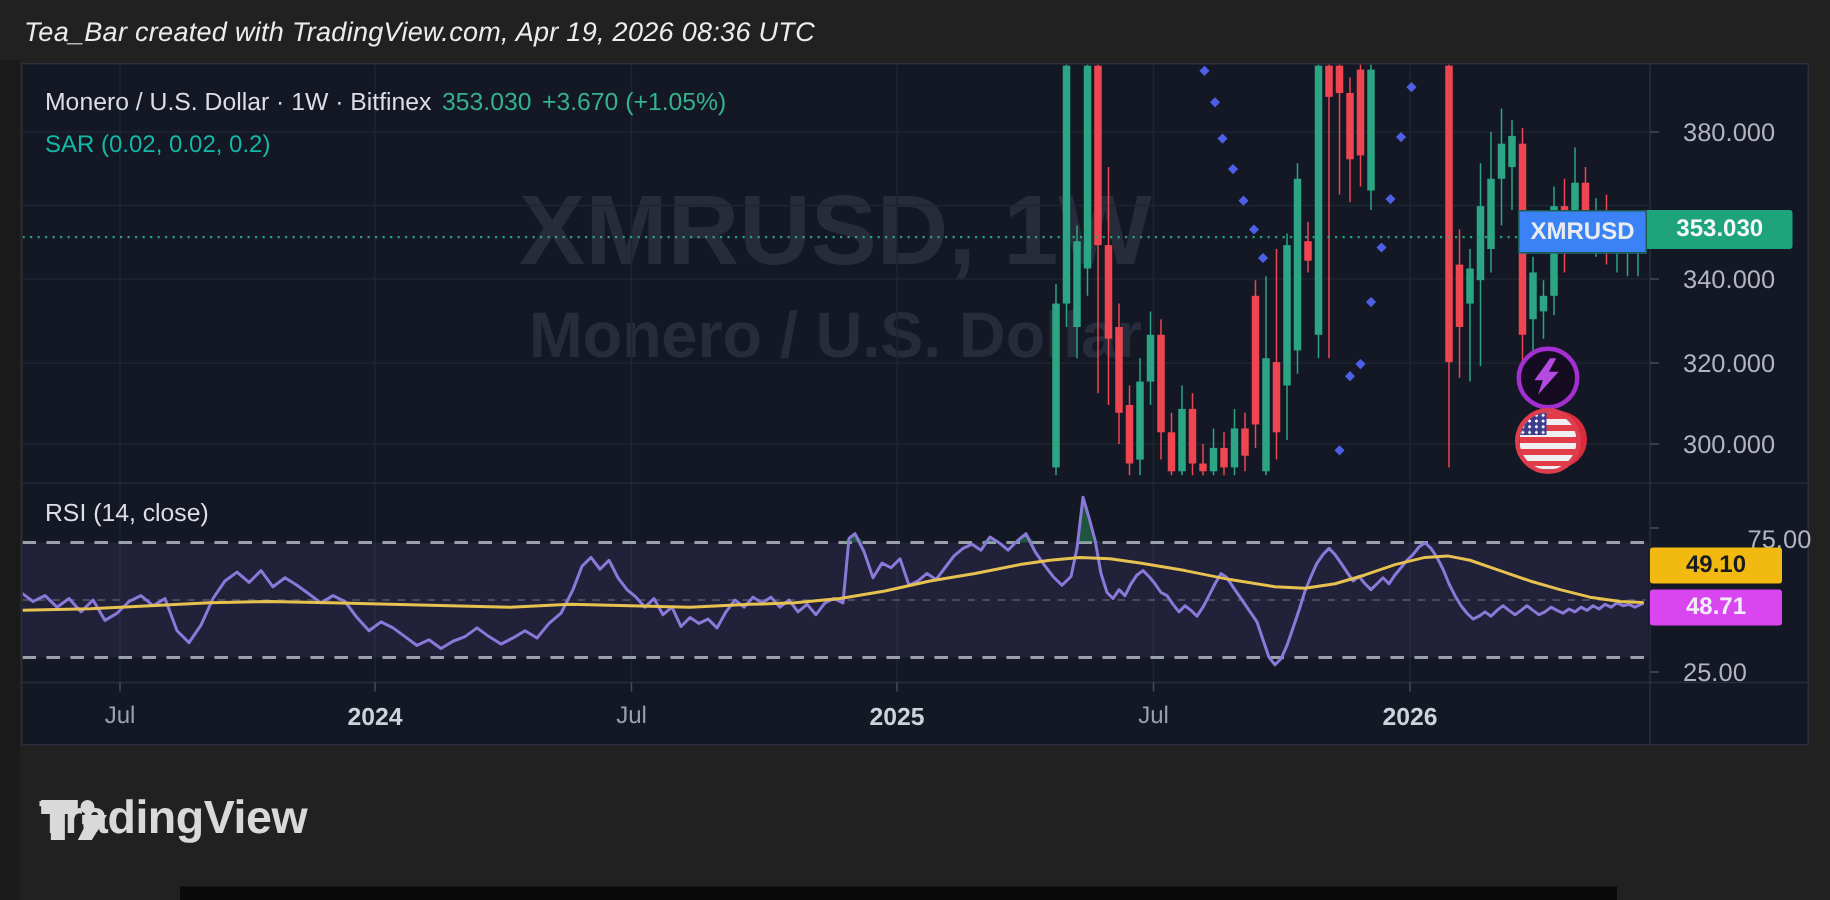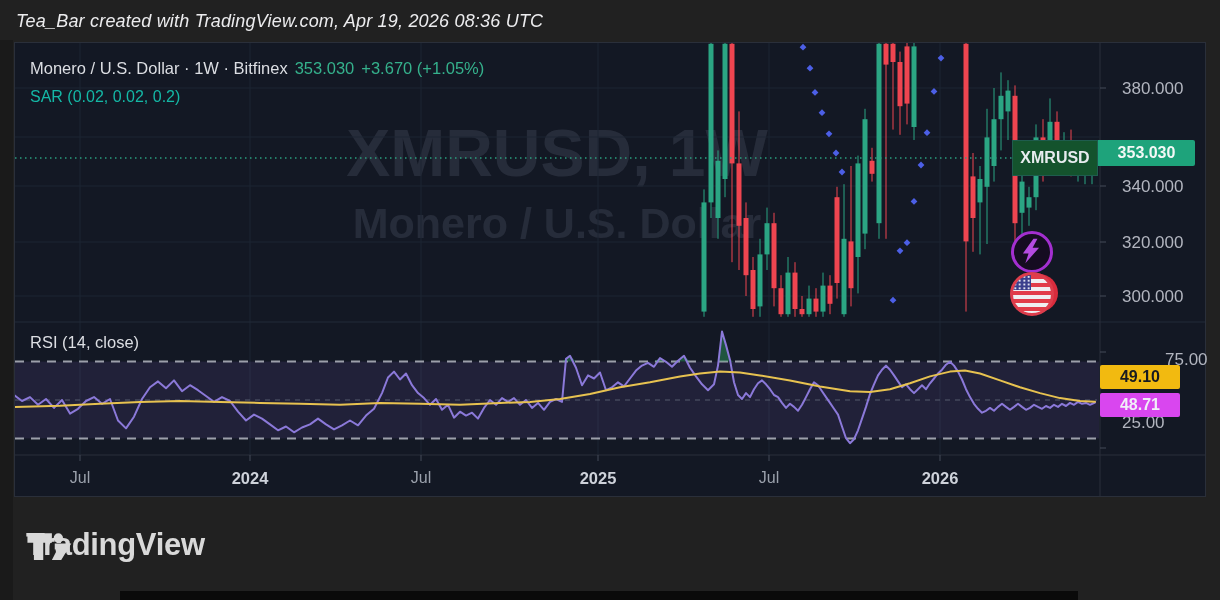--- a/index.html
+++ b/index.html
@@ -14,25 +14,25 @@
   .overlay{position:absolute;z-index:5;}
   #legend{left:30px;top:59px;font-size:16.5px;color:#dcdee3;}
   #legend .grn{color:#35b18c;}
   #legend span{margin-right:7px;}
   #indicator{left:30px;top:88px;font-size:16px;color:#14b8a6;}
   #rsi-title{left:30px;top:333px;font-size:16.5px;color:#dcdee3;}
   .axlabel{position:absolute;left:1122px;font-size:17px;color:#b2b5bf;z-index:4;}
   .tlabel{position:absolute;top:469px;transform:translateX(-50%);font-size:16px;color:#9aa0ab;z-index:4;}
   .tlabel.year{font-weight:700;font-size:16.5px;color:#ced2da;}
   #sym-badge{left:1012px;top:140px;display:flex;z-index:6;}
-  #sym-badge .lbl{width:86px;height:36px;background:#14532d;border:1px solid #1f5c4e;box-sizing:border-box;
+  #sym-badge .lbl{width:86px;height:29px;background:#3b82f6;border:1px solid #1f5c4e;box-sizing:border-box;
       color:#e8ecef;font-weight:700;font-size:16px;display:flex;align-items:center;justify-content:center;}
   #sym-badge .prc{width:97px;height:26px;background:#1ea37b;color:#f4f8f6;font-weight:700;font-size:16px;
       display:flex;align-items:center;justify-content:center;border-radius:0 2px 2px 0;}
-  .rsi-badge{position:absolute;left:1100px;width:80px;height:24px;display:flex;align-items:center;justify-content:center;
+  .rsi-badge{position:absolute;left:1100px;width:88px;height:24px;display:flex;align-items:center;justify-content:center;
       font-weight:700;font-size:16px;border-radius:2px;z-index:6;}
   #rsi-badge-ma{top:365px;background:#f2ba10;color:#181b21;}
   #rsi-badge-line{top:393px;background:#d946ef;color:#f1eef8;}
   #btn-bolt{left:1011px;top:231px;width:42px;height:42px;border-radius:50%;border:3px solid #a32fd0;
       background:#150c21;box-sizing:border-box;z-index:6;display:flex;align-items:center;justify-content:center;cursor:pointer;}
   #btn-flag{left:1010px;top:272px;width:48px;height:44px;z-index:6;cursor:pointer;}
   #btn-flag .crescent{position:absolute;left:10px;top:2px;width:38px;height:38px;border-radius:50%;background:#d92c3d;}
   #btn-flag .flag{position:absolute;left:0;top:0;width:38px;height:38px;border-radius:50%;border:3px solid #dd3d4c;
       overflow:hidden;background:repeating-linear-gradient(180deg,#e23c49 0 4px,#efeff1 4px 8px);}
   #btn-flag .canton{position:absolute;left:0;top:0;width:18px;height:15px;background:#3a3e8c;
@@ -257,20 +257,20 @@
     </svg>
     <div class="txt">TradingView</div>
   </div>
 
   <div id="bottombar"></div>
 <div class="axlabel" style="top: 79px;">380.000</div>
     <div class="axlabel" style="top: 177px;">340.000</div>
     <div class="axlabel" style="top: 233px;">320.000</div>
     <div class="axlabel" style="top: 287px;">300.000</div>
     <div class="axlabel" style="top: 350px; margin-left: 43px;">75.00</div>
-    <div class="axlabel" style="top: 413px;">25.00</div>
+    <div class="axlabel" style="top: 439px;">25.00</div>
     <div class="tlabel" style="left: 80px;">Jul</div>
     <div class="tlabel year" style="left: 250px;">2024</div>
     <div class="tlabel" style="left: 421px;">Jul</div>
     <div class="tlabel year" style="left: 598px;">2025</div>
     <div class="tlabel" style="left: 769px;">Jul</div>
     <div class="tlabel year" style="left: 940px;">2026</div>
   </div>
 
 </body></html>

